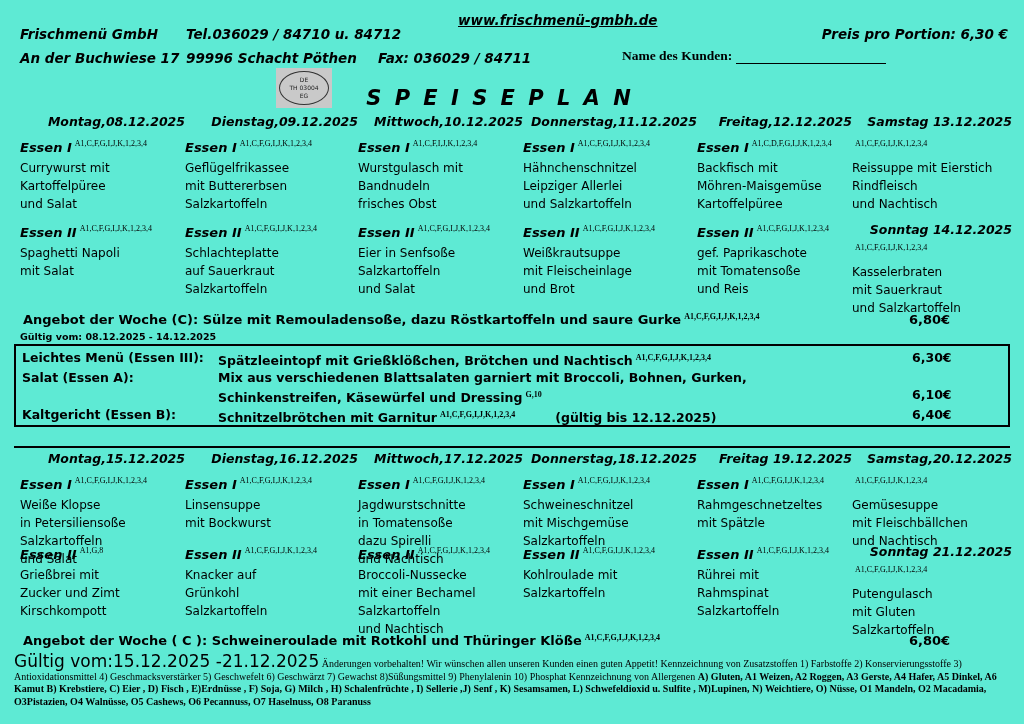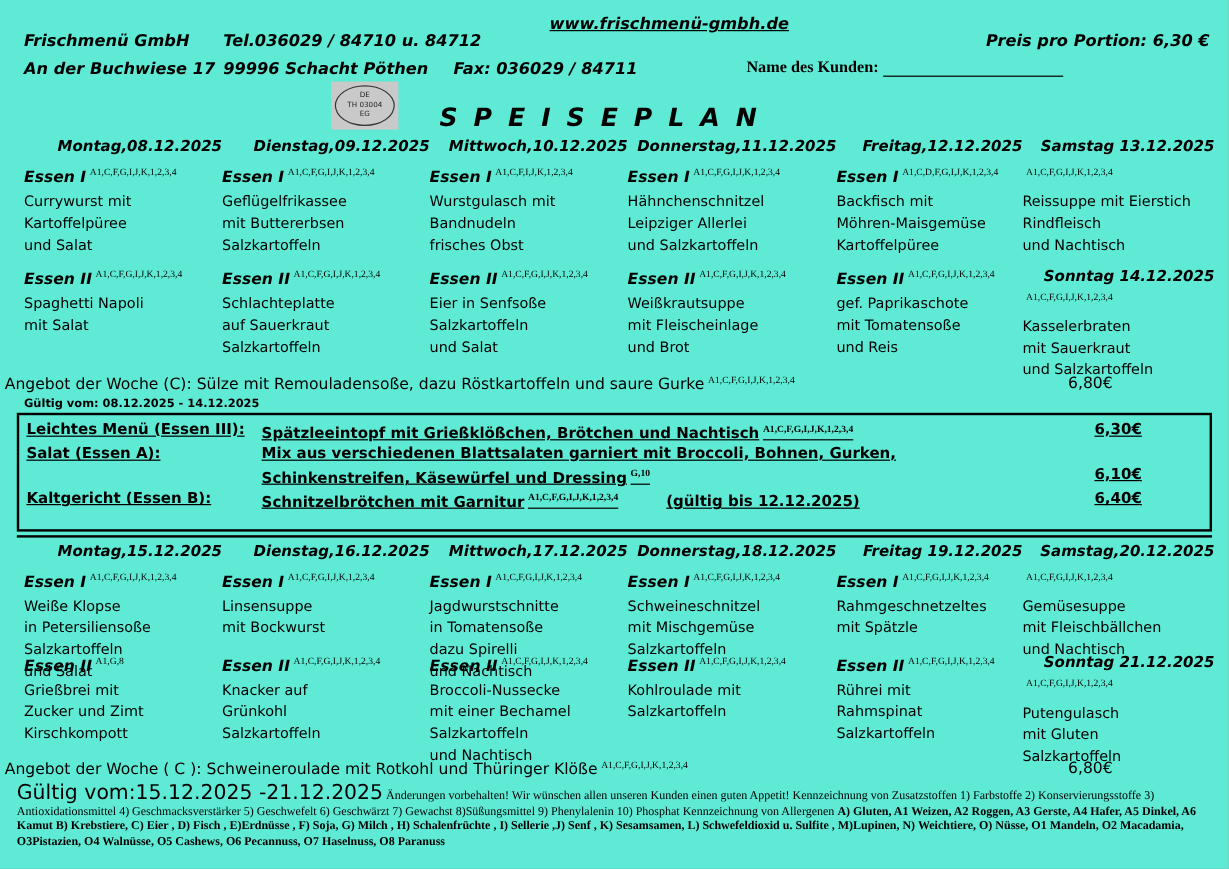--- a/index.html
+++ b/index.html
@@ -15,24 +15,24 @@
   .grid6 { left:20px; width:992px; display:grid; grid-template-columns:165px 173px 165px 174px 155px 160px; }
   .day { font-weight:bold; font-style:italic; font-size:12.5px; white-space:nowrap;text-align:right; }
   .day:empty { display:none; }
   .label-row { min-height:17px; }
   .row1 .day { margin-bottom:8px; }
   .row2 .day { margin-bottom:4px; }
   .essen { font-weight:bold; font-style:italic; font-size:13px; }
   .essen:empty { display:none; }
   sup.alg { font-family:"Liberation Serif",serif; font-size:8px; margin-left:3px; white-space:nowrap; }
   .meal-text { font-size:12px; line-height:18px; white-space:pre-line; margin-top:3px; }
-  .offer-row { left:4px; width:992px; font-weight:normal; font-size:13px; white-space:nowrap; }
+  .offer-row { left:23px; width:992px; font-weight:bold; font-size:13px; white-space:nowrap; }
   .offer-price { position:absolute; left:886px; top:0; }
   .offer-valid { font-size:9.5px; font-weight:bold; }
-  .box { left:14px; top:344px; width:996px; height:99px; border:2px solid #000; padding:3px 6px; font-weight:bold; font-size:12.5px;text-decoration:underline; }
+  .box { left:14px; top:344px; width:996px; height:83px; border:2px solid #000; padding:3px 6px; font-weight:bold; font-size:12.5px; }
   .box-row { display:grid; grid-template-columns:196px 1fr 108px; line-height:17px; }
   .box-price { padding-left:18px; }
   .box-note { margin-left:40px; font-weight:bold; }
   .rule { left:14px; width:996px; border-top:2px solid #000; }
   .footer { left:14px; top:655px; width:998px; font-family:"Liberation Serif",serif; font-size:10px; line-height:12.5px; }
   .footer-valid { font-family:"DejaVu Sans",sans-serif; font-weight:normal; font-size:17px; }
   .footer-bold { font-weight:bold; }
   .website { text-decoration:underline; }
 </style>
 </head>

